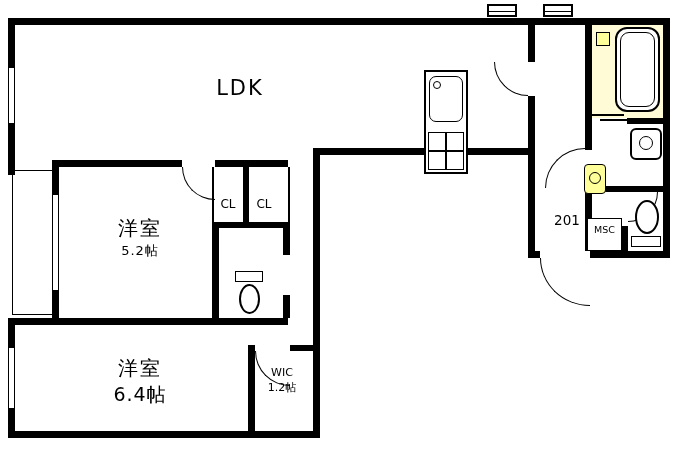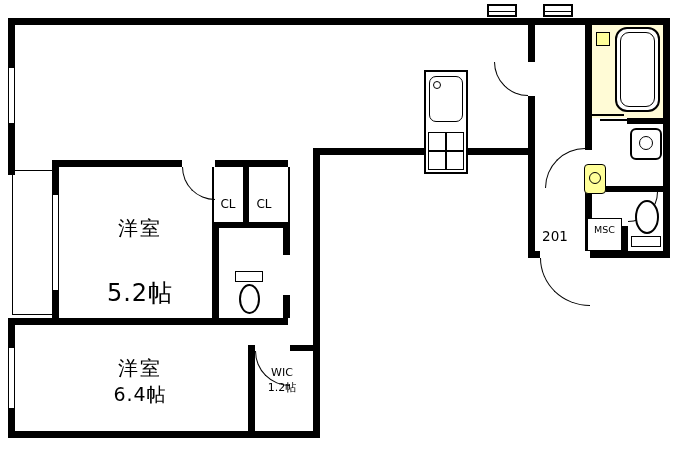--- a/index.html
+++ b/index.html
@@ -106,30 +106,31 @@
   <div class="cross-h" style="left:428px;top:150px;width:36px;"></div>
   <div class="cross-v" style="left:445px;top:132px;height:38px;"></div>
 
   <div class="vent" style="left:487px;top:4px;width:30px;height:13px;">
       <div class="mid"></div>
     </div>
   <div class="vent" style="left:543px;top:4px;width:30px;height:13px;">
       <div class="mid"></div>
     </div>
 
+  <div class="lbl" style="left:150px;top:76px;width:180px;font-size:21px;letter-spacing:2px;">LDK</div>
 
   <div class="lbl" style="left:70px;top:216px;width:140px;font-size:20px;letter-spacing:2px;">洋室</div>
-  <div class="lbl" style="left:70px;top:243px;width:140px;font-size:24px;letter-spacing:1px;margin-top:36px;">5.2帖</div>
+  <div class="lbl" style="left:70px;top:243px;width:140px;font-size:13px;letter-spacing:1px;">5.2帖</div>
 
   <div class="lbl" style="left:70px;top:356px;width:140px;font-size:20px;letter-spacing:2px;">洋室</div>
   <div class="lbl" style="left:70px;top:383px;width:140px;font-size:19px;letter-spacing:1px;">6.4帖</div>
 
   <div class="lbl" style="left:213px;top:197px;width:30px;font-size:12px;">CL</div>
   <div class="lbl" style="left:245px;top:197px;width:38px;font-size:12px;">CL</div>
 
   <div class="lbl" style="left:252px;top:366px;width:60px;font-size:11px;text-align:center;">WIC</div>
   <div class="lbl" style="left:252px;top:381px;width:60px;font-size:11px;">1.2帖</div>
 
   <div class="lbl" style="left:587px;top:224px;width:35px;font-size:9.5px;">MSC</div>
 
-  <div class="lbl" style="left:528px;top:228px;width:54px;font-size:13.5px;">201</div>
+  <div class="lbl" style="left:528px;top:212px;width:54px;font-size:13.5px;padding-left:12px;">201</div>
 
 </div>
 
 </body></html>

